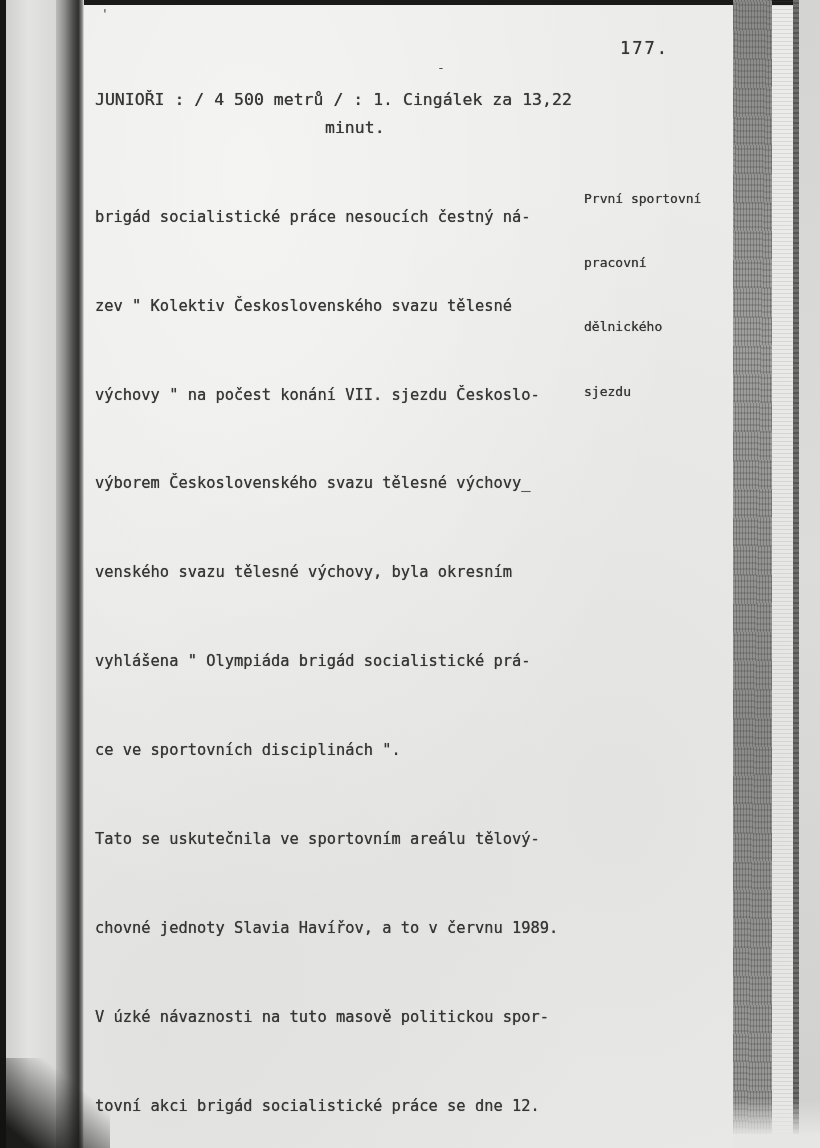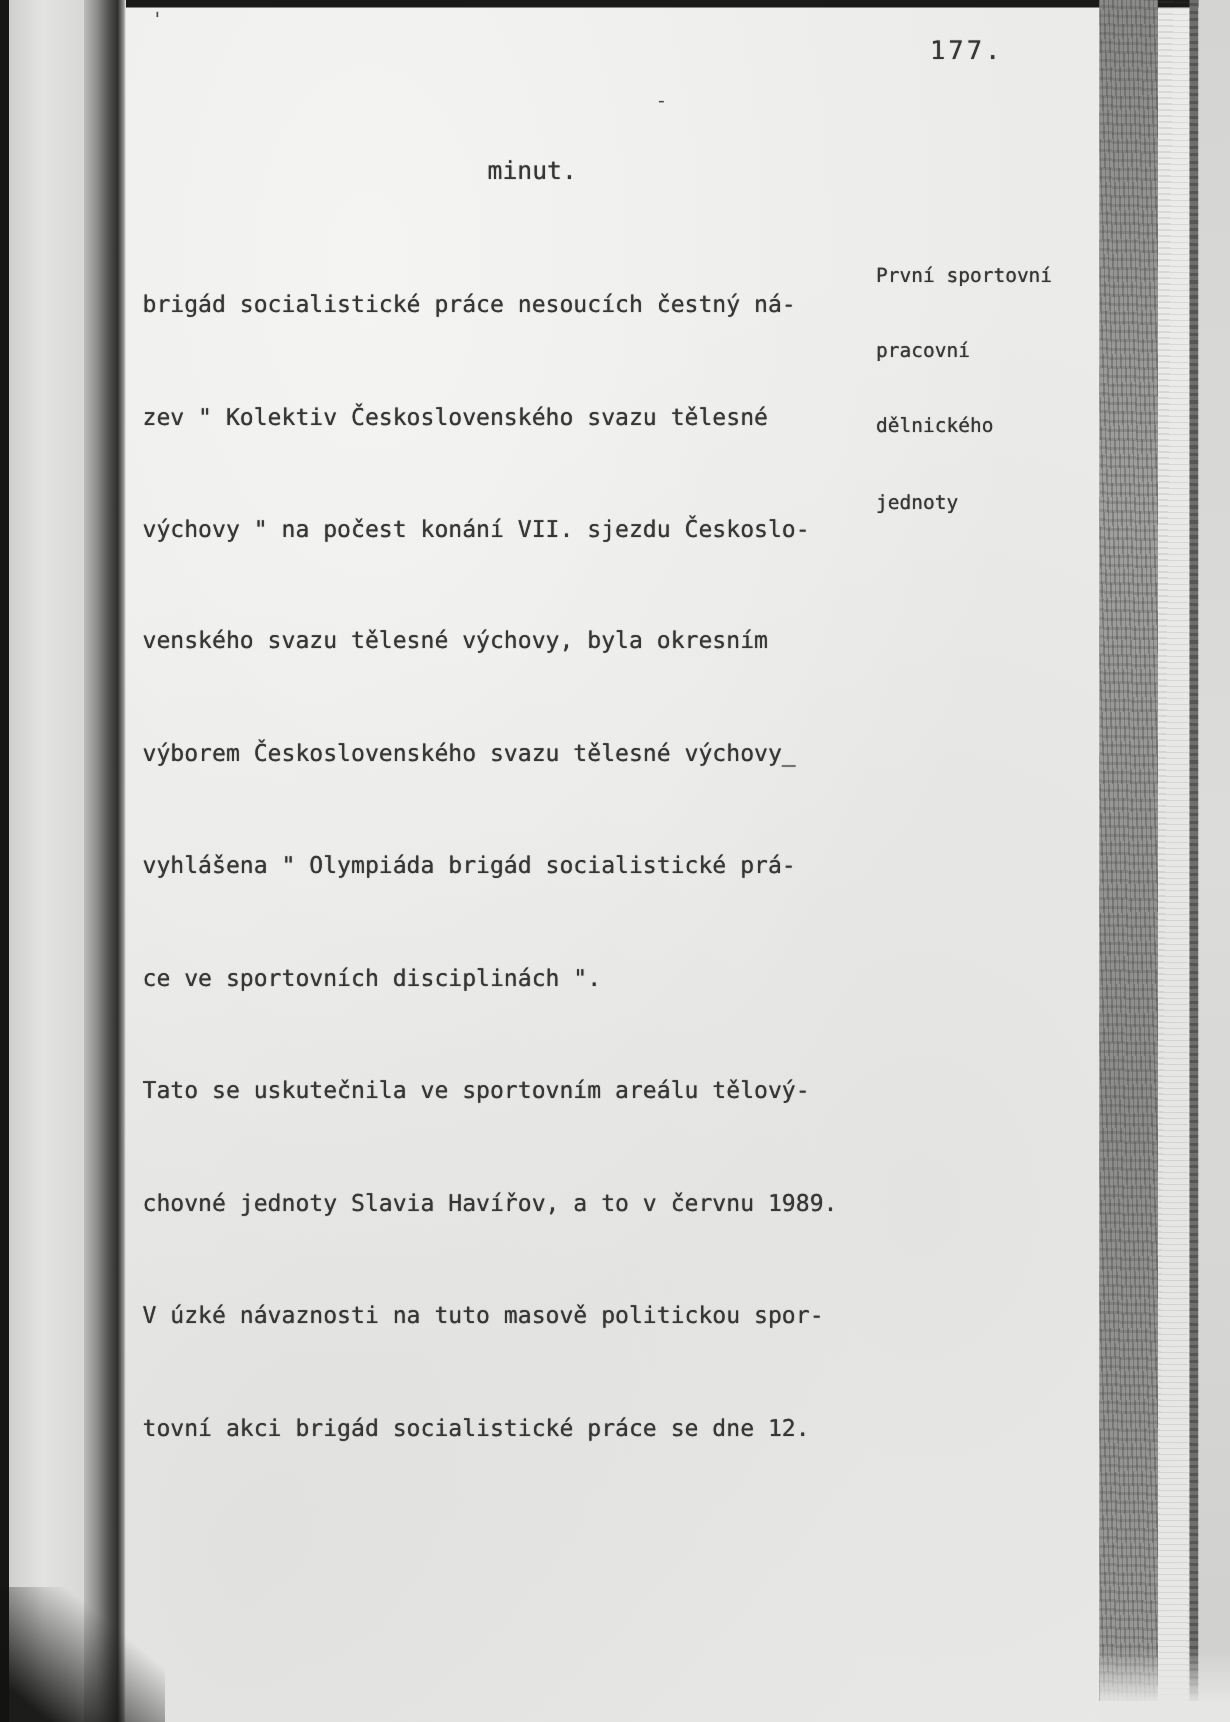--- a/index.html
+++ b/index.html
@@ -54,21 +54,21 @@
   }
   .band-c {
     position:absolute; top:0; left:66px; width:21px; height:100%;
     background:linear-gradient(to bottom,#d4d4d2,#dcdcda 50%,#d0d0ce);
   }
   .band-fade {
     position:absolute; top:1100px; left:733px; width:87px; height:48px;
     background:linear-gradient(to bottom, rgba(235,235,233,0) 0%, #e6e6e4 75%);
   }
   
-  .ink { text-shadow:0 0 0.7px rgba(50,50,48,0.85); }
+  .ink { text-shadow:0 0 0.7px rgba(50,50,48,0.85);margin-top:14px; }
   .page-number { position:absolute; left:620px; top:24px; font-size:17px; letter-spacing:2px; white-space:pre; }
   .heading-line1 { position:absolute; left:95px; top:76px; font-size:16.5px; white-space:pre; }
   .heading-line2 { position:absolute; left:325px; top:104px; font-size:16.5px; white-space:pre;text-align:right; }
   .body-text { position:absolute; left:95px; top:141px; font-size:15.4px; line-height:24.95px; white-space:pre; }
   .margin-note { position:absolute; left:584px; top:143px; font-size:13px; line-height:16.8px; white-space:pre; }
   .artifact { position:absolute; font-size:13px; color:#4a4a48; }
   .artifact-tick { left:101px; top:6px; }
   .artifact-dash { left:437px; top:60px; }
 </style>
 </head>
@@ -85,28 +85,29 @@
   <div class="right-bands">
     <div class="band-a"></div>
     <div class="band-b"></div>
     <div class="band-line"></div>
     <div class="band-c"></div>
   </div>
   <div class="band-fade"></div>
 
   <div class="page-number ink">177.</div>
 
+  <div class="heading-line1 ink">JUNIOŘI : / 4 500 metrů / : 1. Cingálek za 13,22</div>
   <div class="heading-line2 ink">minut.</div>
 
   <div class="body-text">
     <div class="ink">brigád socialistické práce nesoucích čestný ná-</div>
     <div class="ink">zev " Kolektiv Československého svazu tělesné</div>
     <div class="ink">výchovy " na počest konání VII. sjezdu Českoslo-</div>
+    <div class="ink">výborem Československého svazu tělesné výchovy_</div>
     <div class="ink">venského svazu tělesné výchovy, byla okresním</div>
-    <div class="ink">výborem Československého svazu tělesné výchovy_</div>
     <div class="ink">vyhlášena " Olympiáda brigád socialistické prá-</div>
     <div class="ink">ce ve sportovních disciplinách ".</div>
     <div class="ink">Tato se uskutečnila ve sportovním areálu tělový-</div>
     <div class="ink">chovné jednoty Slavia Havířov, a to v červnu 1989.</div>
     <div class="ink">V úzké návaznosti na tuto masově politickou spor-</div>
     <div class="ink">tovní akci brigád socialistické práce se dne 12.</div>
     
     
     
     
@@ -131,19 +132,19 @@
     
     
     
     
   </div>
 
   <div class="margin-note">
     <div class="ink">První sportovní</div>
     <div class="ink">pracovní</div>
     <div class="ink">dělnického</div>
-    <div class="ink">jednoty</div>
+    <div class="ink">sjezdu</div>
   </div>
 
   <div class="artifact artifact-tick">'</div>
   <div class="artifact artifact-dash">-</div>
 
 </div>
 
 </body></html>

